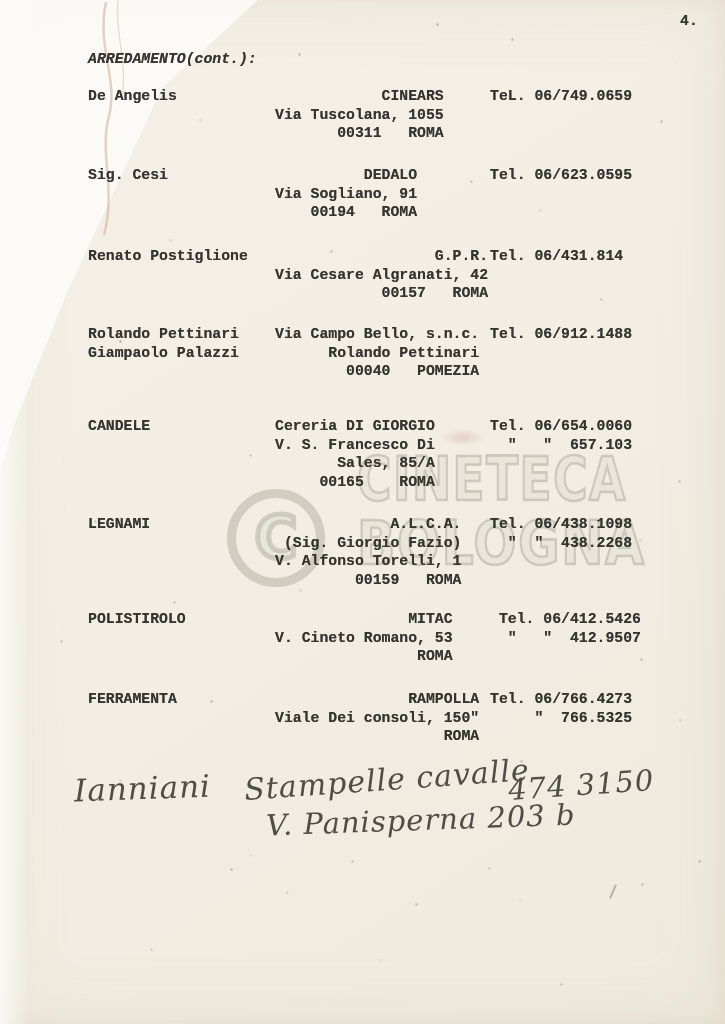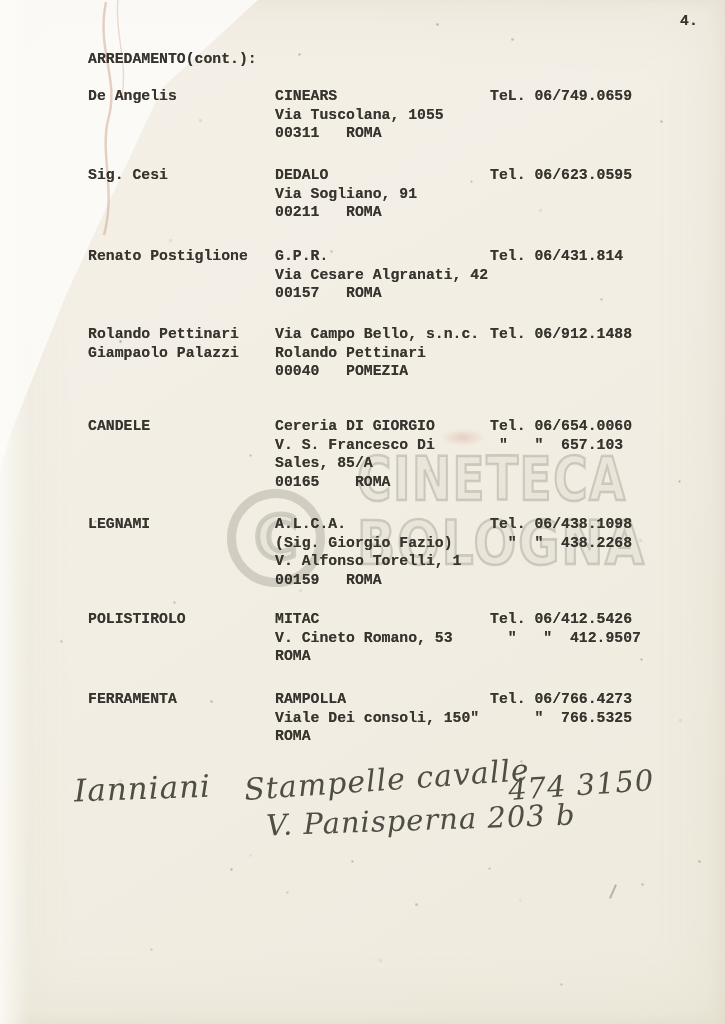--- a/index.html
+++ b/index.html
@@ -43,24 +43,24 @@
   .wm-copy span{font-family:"DejaVu Sans",sans-serif;font-weight:bold;font-size:58px;line-height:1;
     color:rgba(168,164,151,.12);-webkit-text-stroke:5px rgba(168,164,151,.45);}
   .wm-text{position:absolute;font-family:"DejaVu Sans",sans-serif;font-weight:bold;
     color:rgba(168,164,151,.1);-webkit-text-stroke:2.6px rgba(168,164,151,.48);
     letter-spacing:2px;transform-origin:left top;white-space:pre;}
   .wm-l1{left:357px;top:444px;font-size:60px;transform:scaleX(.78);}
   .wm-l2{left:357px;top:508px;font-size:60px;transform:scaleX(.84);}
   
   .type{font-size:14.8px;font-weight:700;color:#37342f;text-shadow:0 0 .6px rgba(55,52,47,.65);}
   .pagenum{position:absolute;left:680px;top:13px;}
-  .heading{position:absolute;left:88px;top:51px;white-space:pre;}
+  .heading{position:absolute;left:88px;top:51px;white-space:pre;font-style:italic;}
   .entry{position:absolute;left:88px;height:0;}
   .col{position:absolute;top:0;}
-  .col .ln{white-space:pre;height:18.5px;line-height:18.5px;}
+  .col .ln{white-space:pre;height:18.5px;line-height:18.5px;text-align:right;}
   .col.name{left:0;}
   .col.info{left:187px;}
   .col.tel{left:375px;margin-left:27px;}
   
   .hw{position:absolute;font-family:"DejaVu Serif",serif;font-style:italic;color:#504c46;
     letter-spacing:1px;white-space:pre;}
   .hw-name{left:74px;top:770px;font-size:31px;transform:rotate(-2deg);}
   .hw-item{left:244px;top:762px;font-size:30px;transform:rotate(-4deg);}
   .hw-phone{left:508px;top:768px;font-size:29px;transform:rotate(-4deg);}
   .hw-addr{left:266px;top:803px;font-size:29px;transform:rotate(-2deg);}
@@ -108,21 +108,21 @@
     </div>
   </div>
 
   <div class="entry type" style="top:166px">
     <div class="col name">
       <div class="ln">Sig. Cesi</div>
     </div>
     <div class="col info">
       <div class="ln">DEDALO</div>
       <div class="ln">Via Sogliano, 91</div>
-      <div class="ln">00211   ROMA</div>
+      <div class="ln">00194   ROMA</div>
     </div>
     <div class="col tel">
       <div class="ln">Tel. 06/623.0595</div>
     </div>
   </div>
 
   <div class="entry type" style="top:247px">
     <div class="col name">
       <div class="ln">Renato Postiglione</div>
     </div>

